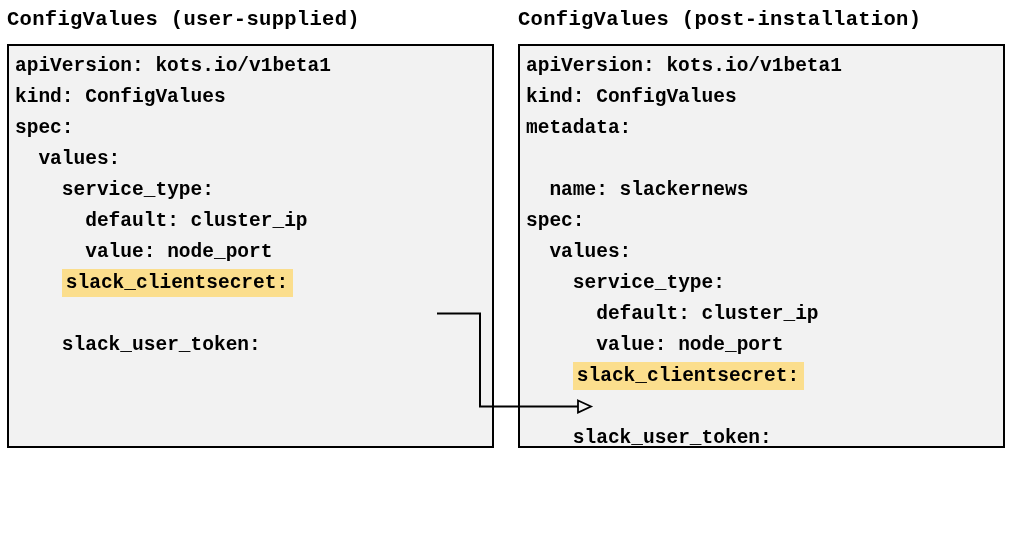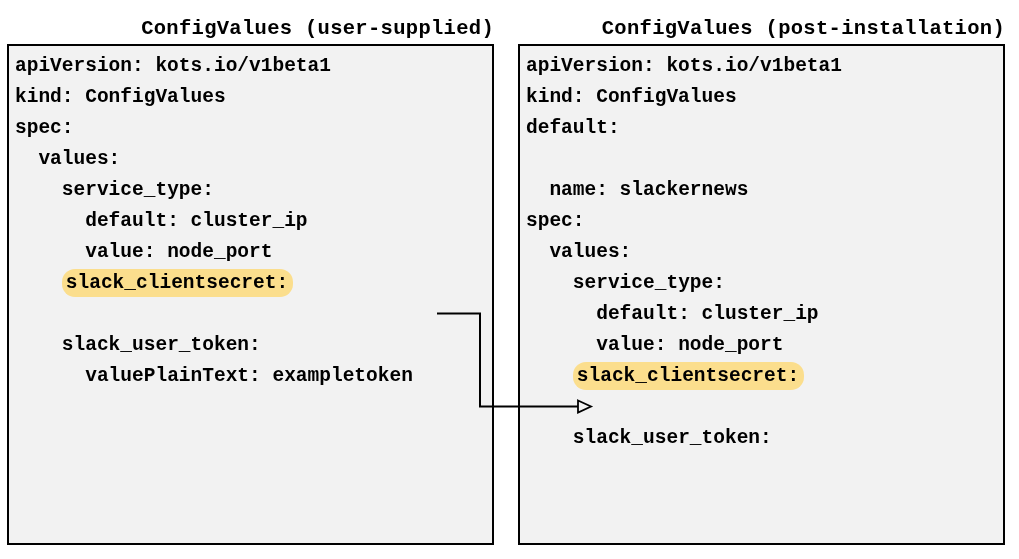--- a/index.html
+++ b/index.html
@@ -11,35 +11,35 @@
   * { margin: 0; padding: 0; box-sizing: border-box; }
   html, body {
     width: 1019px; height: 559px;
     background: #ffffff;
     font-family: "Liberation Mono", "DejaVu Sans Mono", monospace;
     overflow: hidden;
     position: relative;
   }
   .panel-title {
     position: absolute;
-    top: 17px;
+    top: 8px;
     height: 28px;
-    text-align: right;
+    text-align: left;
     font-weight: bold;
     font-size: 20.5px;
     color: var(--text);
     letter-spacing: 0.3px;
     white-space: pre;
   }
   .panel-title.left  { left: 7px;   width: 487px; }
   .panel-title.right { left: 518px; width: 487px; }
   .config-panel {
     position: absolute;
     top: 44px;
-    height: 501px;
+    height: 404px;
     width: 487px;
     background: var(--panel-bg);
     border: 2px solid var(--panel-border);
     padding: 5px 4px 0 6px;
     overflow: hidden;
   }
   .config-panel.left  { left: 7px; }
   .config-panel.right { left: 518px; }
   .code-line {
     height: 31px;
@@ -47,21 +47,20 @@
     font-size: 19.5px;
     font-weight: bold;
     color: var(--text);
     white-space: pre;
   }
   .code-line .indent { white-space: pre; }
   .code-line .txt { white-space: pre; }
   .code-line .txt.hl {
     background: var(--highlight);
     padding: 3px 5px 3px 4px;
-    border-radius: 13px;
   }
   #arrow-overlay {
     position: absolute;
     left: 0; top: 0;
     width: 1019px; height: 559px;
     pointer-events: none;
     z-index: 5;
   }
 </style>
 </head>
@@ -75,27 +74,27 @@
     <div class="code-line"><span class="indent"></span><span class="txt">apiVersion: kots.io/v1beta1</span></div>
     <div class="code-line"><span class="indent"></span><span class="txt">kind: ConfigValues</span></div>
     <div class="code-line"><span class="indent"></span><span class="txt">spec:</span></div>
     <div class="code-line"><span class="indent">  </span><span class="txt">values:</span></div>
     <div class="code-line"><span class="indent">    </span><span class="txt">service_type:</span></div>
     <div class="code-line"><span class="indent">      </span><span class="txt">default: cluster_ip</span></div>
     <div class="code-line"><span class="indent">      </span><span class="txt">value: node_port</span></div>
     <div class="code-line"><span class="indent">    </span><span class="txt hl">slack_clientsecret:</span></div>
     <div class="code-line"><span class="indent">      </span></div>
     <div class="code-line"><span class="indent">    </span><span class="txt">slack_user_token:</span></div>
-    <div class="code-line"><span class="indent">      </span><span class="txt">valuePlainText: exampletoken</span></div>
+    <div class="code-line"><span class="indent">      </span></div>
   </div>
 
 <div class="config-panel right">
     <div class="code-line"><span class="indent"></span><span class="txt">apiVersion: kots.io/v1beta1</span></div>
     <div class="code-line"><span class="indent"></span><span class="txt">kind: ConfigValues</span></div>
-    <div class="code-line"><span class="indent"></span><span class="txt">default:</span></div>
+    <div class="code-line"><span class="indent"></span><span class="txt">metadata:</span></div>
     <div class="code-line"><span class="indent">  </span></div>
     <div class="code-line"><span class="indent">  </span><span class="txt">name: slackernews</span></div>
     <div class="code-line"><span class="indent"></span><span class="txt">spec:</span></div>
     <div class="code-line"><span class="indent">  </span><span class="txt">values:</span></div>
     <div class="code-line"><span class="indent">    </span><span class="txt">service_type:</span></div>
     <div class="code-line"><span class="indent">      </span><span class="txt">default: cluster_ip</span></div>
     <div class="code-line"><span class="indent">      </span><span class="txt">value: node_port</span></div>
     <div class="code-line"><span class="indent">    </span><span class="txt hl">slack_clientsecret:</span></div>
     <div class="code-line"><span class="indent">      </span></div>
     <div class="code-line"><span class="indent">    </span><span class="txt">slack_user_token:</span></div>

